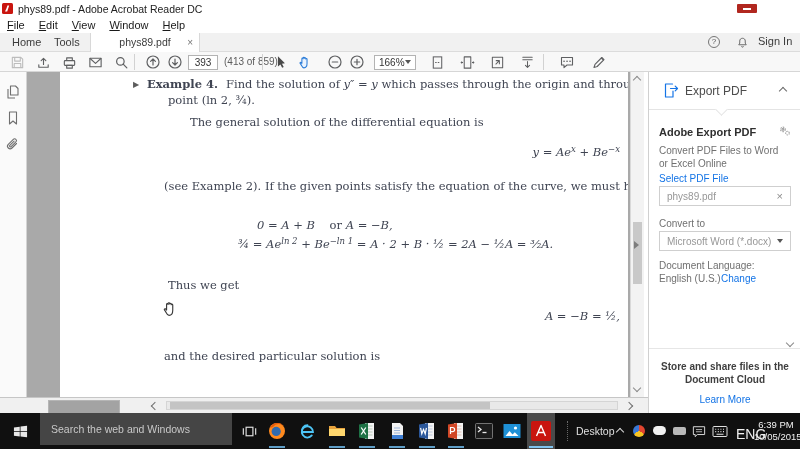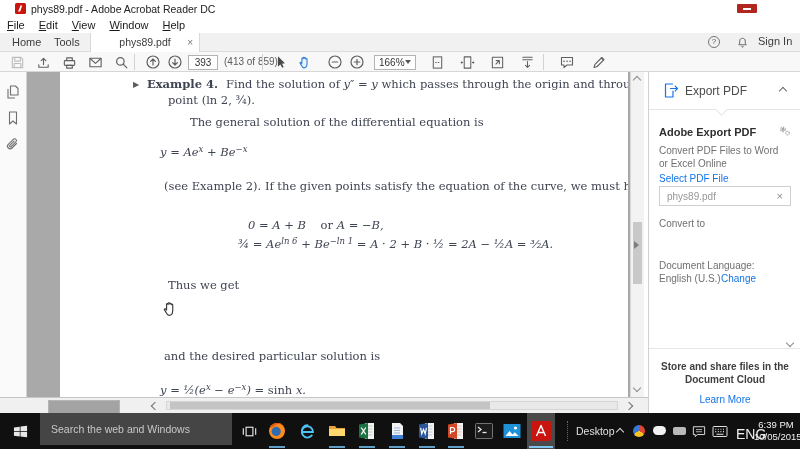--- a/index.html
+++ b/index.html
@@ -4,21 +4,21 @@
 <style>
 *{margin:0;padding:0;box-sizing:border-box}
 body{font-family:"Liberation Sans",sans-serif;background:#e0e0e0}
 #screen{position:relative;width:800px;height:449px;background:#fff;overflow:hidden;cursor:default;font-size:11px;color:#333}
 .abs{position:absolute}
 svg{display:block}
 
 .chev{display:inline-block;width:6px;height:6px;border-right:1.6px solid #5a5a5a;border-bottom:1.6px solid #5a5a5a}
 .chev.up{transform:rotate(-135deg)}.chev.down{transform:rotate(45deg)}.chev.left{transform:rotate(135deg)}.chev.right{transform:rotate(-45deg)}
 
-#titlebar{position:absolute;left:0;top:0;width:800px;height:17px;background:#fff;display:flex;align-items:center;padding-left:15px;gap:5px;font-size:10.5px;color:#222}
+#titlebar{position:absolute;left:0;top:0;width:800px;height:17px;background:#fff;display:flex;align-items:center;padding-left:2px;gap:5px;font-size:10.5px;color:#222}
 
 #menubar{position:absolute;left:0;top:17px;width:800px;height:16px;background:#fff;display:flex;align-items:center;font-size:11px;color:#1a1a1a}
 .menu-item{display:inline-block;padding:0 7px}
 .menu-item::first-letter{text-decoration:underline}
 
 #tabbar{position:absolute;left:0;top:33px;width:800px;height:19px;background:#f1f1f1;border-bottom:1px solid #dcdcdc;font-size:11px;color:#3c3c3c}
 .tab{position:absolute;top:0;height:19px;line-height:19px;padding:0 10px}
 #doc-tab{left:90px;width:110px;background:#fff;border-left:1px solid #d8d8d8;border-right:1px solid #d8d8d8;text-align:center;font-size:10.5px}
 #doc-tab .x{position:absolute;right:6px;top:0;color:#777;font-size:10px}
 
@@ -29,21 +29,21 @@
 #page-info{position:absolute;left:224px;top:4px;font-size:10px;color:#5c5c5c}
 #zoom-box{position:absolute;left:374px;top:2.5px;width:42px;height:15px;border:1px solid #b3b3b3;background:#fff;font-size:10px;color:#333;display:flex;align-items:center;justify-content:space-between;padding:0 4px}
 .caret{width:0;height:0;border-left:3.5px solid transparent;border-right:3.5px solid transparent;border-top:4px solid #555}
 
 #rail{position:absolute;left:0;top:72px;width:27px;height:325px;background:#fafafa;border-right:1px solid #d4d4d4}
 .rail-ic{position:absolute;left:5px}
 
 #docarea{position:absolute;left:27px;top:72px;width:603px;height:325px;background:#a9a9a9}
 #page{position:absolute;left:33px;top:0;width:568px;height:325px;background:#fff;overflow:hidden;font-family:"DejaVu Serif",serif;font-size:11.5px;color:#3f4452}
 .doc-line{position:absolute;white-space:pre}
-.eqbox{position:absolute;left:100px;width:460px;text-align:left;white-space:pre}
+.eqbox{position:absolute;left:100px;width:460px;text-align:right;white-space:pre}
 .mi{font-style:italic}.mr{font-style:normal}
 .msup{font-style:italic;font-size:8.5px;vertical-align:3.5px}
 .bold{font-weight:bold}
 
 #vscroll{position:absolute;left:630px;top:72px;width:14px;height:325px;background:#f3f3f3;border-left:1px solid #d9d9d9}
 #vthumb{position:absolute;left:2px;top:150px;width:9px;height:62px;background:#c9c9c9}
 #collapse-handle{position:absolute;left:634px;top:241px;width:0;height:0;border-left:5px solid #7d7d7d;border-top:4.5px solid transparent;border-bottom:4.5px solid transparent}
 
 #statusbar{position:absolute;left:0;top:397px;width:648px;height:16px;background:#f0f0f0;border-top:1px solid #c6c6c6}
 #pagesize{position:absolute;left:48px;top:1.5px;height:28px;line-height:11px;padding:16px 6px;border:1px solid #b5b5b5;background:#a3a3a3;font-size:9px;color:#444}
@@ -232,25 +232,25 @@
   </div>
 
   <div id="docarea">
     <div id="page">
       <span class="doc-line" style="left:73px;top:8px;font-size:8px;color:#5c5c5c;font-family:'DejaVu Sans',sans-serif">▶</span>
       <span class="doc-line" style="left:87px;top:5px"><span class="bold" style="margin-right:8px">Example 4.</span><span><span class="mr">Find the solution of </span><span class="mi">y″</span><span class="mr"> = </span><span class="mi">y</span><span class="mr"> which passes through the origin and through the</span></span></span>
       <span class="doc-line" style="left:108px;top:21px">point (ln 2, ¾).</span>
       <span class="doc-line" style="left:130px;top:43px">The general solution of the differential equation is</span>
       <span class="eqbox" style="top:72px"><span class="mi">y = Ae</span><span class="msup">x</span><span class="mi"> + Be</span><span class="msup">−x</span></span>
       <span class="doc-line" style="left:104px;top:107px">(see Example 2). If the given points satisfy the equation of the curve, we must have</span>
-      <span class="doc-line" style="left:188px;top:146px"><span class="mi">0 = A + B</span><span class="mr">    or </span><span class="mi">A = −B,</span></span>
-      <span class="doc-line" style="left:178px;top:164px"><span class="mi">¾ = Ae</span><span class="msup">ln 6</span><span class="mi"> + Be</span><span class="msup">−ln 1</span><span class="mi"> = A · 2 + B · ½ = 2A − ½A = ³⁄₂A.</span></span>
+      <span class="doc-line" style="left:197px;top:146px"><span class="mi">0 = A + B</span><span class="mr">    or </span><span class="mi">A = −B,</span></span>
+      <span class="doc-line" style="left:178px;top:164px"><span class="mi">¾ = Ae</span><span class="msup">ln 2</span><span class="mi"> + Be</span><span class="msup">−ln 1</span><span class="mi"> = A · 2 + B · ½ = 2A − ½A = ³⁄₂A.</span></span>
       <span class="doc-line" style="left:108px;top:206px">Thus we get</span>
+      <span class="eqbox" style="top:237px"><span class="mi">A = −B = ½,</span></span>
       <span class="doc-line" style="left:104px;top:277px">and the desired particular solution is</span>
-      <span class="eqbox" style="top:310px"><span class="mi">y = ½(e</span><span class="msup">x</span><span class="mi"> − e</span><span class="msup">−x</span><span class="mi">) = </span><span class="mr">sinh </span><span class="mi">x.</span></span>
       <svg class="abs" style="left:100px;top:228px" width="17" height="18" viewBox="0 0 13 14" fill="#fff" stroke="#3a3a3a" stroke-width="0.9" stroke-linejoin="round">
           <path d="M4.5 9.5C3.8 8.2 2.8 7.6 3.3 7c.4-.5 1.2 0 1.7.8V3.5c0-.9 1.2-.9 1.2 0v-.7c0-.9 1.2-.9 1.2 0v.3c0-.8 1.2-.8 1.2.1v.5c0-.7 1.2-.7 1.2.2V8c0 2.5-1 4-2.9 4-1.1 0-1.8-1.3-2.4-2.5z"></path>
         </svg>
     </div>
   </div>
 
   <div id="vscroll">
     <span class="chev up" style="position:absolute;left:3px;top:5px;border-color:#8a8a8a"></span>
     <div id="vthumb"></div>
     <span class="chev down" style="position:absolute;left:3px;top:313px;border-color:#8a8a8a"></span>
@@ -282,20 +282,24 @@
         <circle cx="6.3" cy="6.8" r="1"></circle>
         <circle cx="11.2" cy="10.8" r="1.9" stroke-dasharray="1.4 0.9"></circle>
       </svg>
     <div class="abs" style="left:10px;top:72px;width:122px;line-height:13px">Convert PDF Files to Word or Excel Online</div>
     <span class="abs blue" style="left:10px;top:101px">Select PDF File</span>
     <div class="pbox" style="top:114px">
       <span style="flex:1">phys89.pdf</span>
       <span style="color:#8c8c8c;font-size:11px">×</span>
     </div>
     <span class="abs" style="left:10px;top:146px">Convert to</span>
+    <div class="pbox" style="top:159px">
+      <span style="flex:1">Microsoft Word (*.docx)</span>
+      <span class="caret"></span>
+    </div>
     <span class="abs" style="left:10px;top:188px">Document Language:</span>
     <span class="abs" style="left:10px;top:201px">English (U.S.)</span>
     <span class="abs blue" style="left:72px;top:201px">Change</span>
     <span class="chev down abs" style="left:138px;top:268px;border-color:#8a8a8a"></span>
     <div class="abs" style="left:0;top:276px;width:152px;border-top:1px solid #e6e6e6"></div>
     <div class="abs bold" style="left:8px;top:288px;width:136px;text-align:center;line-height:13px;color:#3f3f3f">Store and share files in the Document Cloud</div>
     <span class="abs blue" style="left:0;top:322px;width:152px;text-align:center">Learn More</span>
   </div>
 
   <div id="taskbar">

